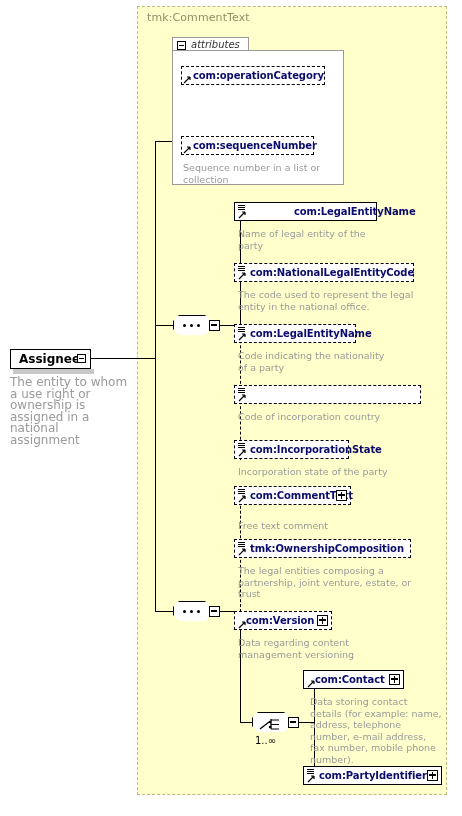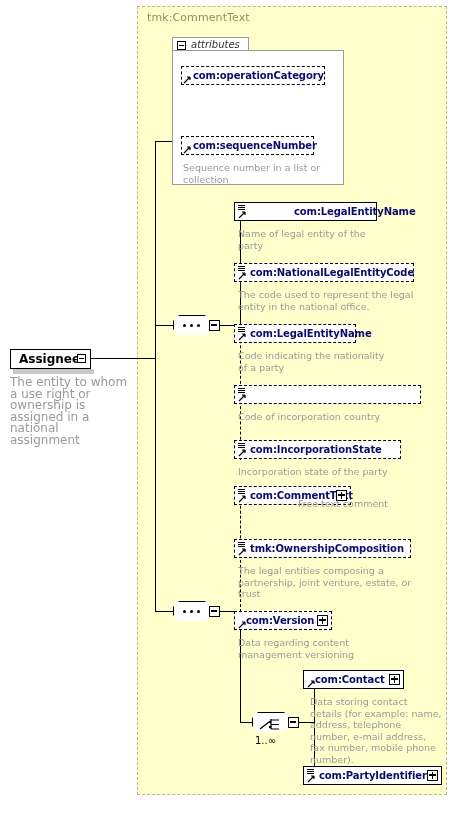--- a/index.html
+++ b/index.html
@@ -224,21 +224,21 @@
         <span class="l l3"></span>
       <span class="ico-arrow">
           <svg width="9" height="8" viewBox="0 0 9 8">
         <path d="M1 7 L7 1 M7 1 L4 1 M7 1 L7 4" stroke="#000" stroke-width="1.2" fill="none"></path>
       </svg>
         </span>
     </span>
   </div>
   <div class="desc wide" style="left:238px;top:411px;">Code of incorporation country</div>
 
-  <div class="node opt" style="left:234px;top:440px;width:167px;">
+  <div class="node opt" style="left:234px;top:440px;width:115px;">
     <span class="shadow"></span>
     <span class="ico-el">
       <span class="l l1"></span>
         <span class="l l2"></span>
         <span class="l l3"></span>
       <span class="ico-arrow">
           <svg width="9" height="8" viewBox="0 0 9 8">
         <path d="M1 7 L7 1 M7 1 L4 1 M7 1 L7 4" stroke="#000" stroke-width="1.2" fill="none"></path>
       </svg>
         </span>
@@ -274,21 +274,21 @@
         <span class="l l3"></span>
       <span class="ico-arrow">
           <svg width="9" height="8" viewBox="0 0 9 8">
         <path d="M1 7 L7 1 M7 1 L4 1 M7 1 L7 4" stroke="#000" stroke-width="1.2" fill="none"></path>
       </svg>
         </span>
     </span>
     <span class="node-label">com:CommentText</span>
     <span class="plusbox" style="right:3px;top:2.5px;"></span>
   </div>
-  <div class="desc" style="left:238px;top:498px;text-align:right;">Free text comment</div>
+  <div class="desc" style="left:238px;top:520px;">Free text comment</div>
 
   <div class="node opt" style="left:234px;top:539px;width:177px;">
     <span class="shadow"></span>
     <span class="ico-el">
       <span class="l l1"></span>
         <span class="l l2"></span>
         <span class="l l3"></span>
       <span class="ico-arrow">
           <svg width="9" height="8" viewBox="0 0 9 8">
         <path d="M1 7 L7 1 M7 1 L4 1 M7 1 L7 4" stroke="#000" stroke-width="1.2" fill="none"></path>

